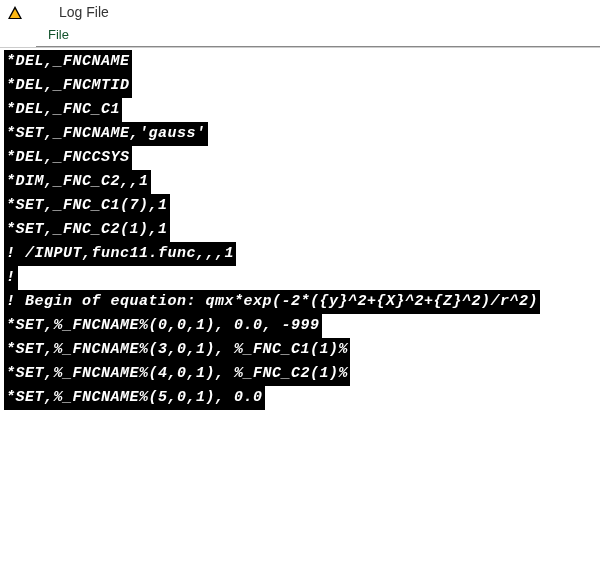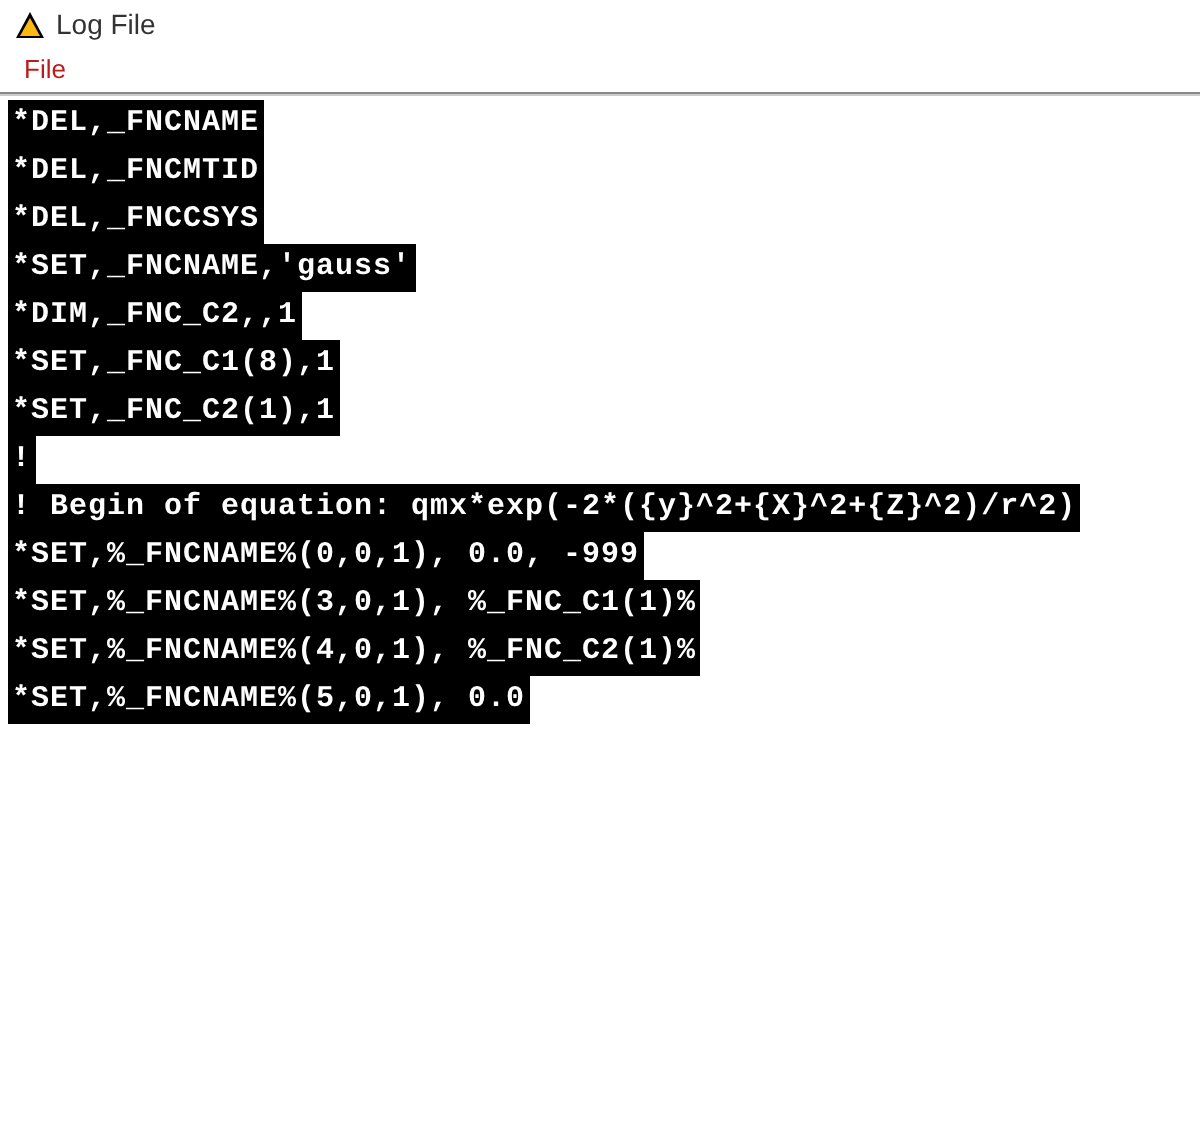--- a/index.html
+++ b/index.html
@@ -1,18 +1,19 @@
 <!DOCTYPE html>
 <html><head>
   <meta charset="utf-8">
   <style>
     * {
       margin: 0;
       padding: 0;
       box-sizing: border-box;
+      gap: 31px;
     }
     body {
       width: 600px;
       height: 563px;
       font-family: "Segoe UI", Tahoma, sans-serif;
       background: #fff;
       overflow: hidden;
     }
     .titlebar {
       display: flex;
@@ -38,34 +39,36 @@
       top: 3px;
       width: 0;
       height: 0;
       border-left: 5px solid transparent;
       border-right: 5px solid transparent;
       border-bottom: 9px solid #fdb813;
     }
     .menubar {
       padding: 2px 8px 4px 8px;
       font-size: 13px;
-      color: #b91c1c;
+      color: #14532d;
       border-bottom: 1px solid #888;
+      margin-left: 36px;
     }
     .menu-item {
       padding: 2px 4px;
       cursor: pointer;
     }
     .content {
       border-top: 1px solid #ccc;
       padding: 2px 4px;
       font-family: "Courier New", monospace;
       font-weight: bold;
       font-size: 15px;
       line-height: 24px;
+      font-style: italic;
     }
     .log-line {
       background: #000;
       color: #fff;
       display: inline-block;
       padding: 0 2px;
       white-space: pre;
       letter-spacing: 0.5px;
     }
     .log-row {
@@ -81,24 +84,26 @@
   <span>Log File</span>
 </div>
 
 <div class="menubar">
   <span class="menu-item">File</span>
 </div>
 
 <div class="content">
   <div class="log-row"><span class="log-line">*DEL,_FNCNAME</span></div>
   <div class="log-row"><span class="log-line">*DEL,_FNCMTID</span></div>
+  <div class="log-row"><span class="log-line">*DEL,_FNC_C1</span></div>
+  <div class="log-row"><span class="log-line">*SET,_FNCNAME,'gauss'</span></div>
   <div class="log-row"><span class="log-line">*DEL,_FNCCSYS</span></div>
-  <div class="log-row"><span class="log-line">*SET,_FNCNAME,'gauss'</span></div>
   <div class="log-row"><span class="log-line">*DIM,_FNC_C2,,1</span></div>
-  <div class="log-row"><span class="log-line">*SET,_FNC_C1(8),1</span></div>
+  <div class="log-row"><span class="log-line">*SET,_FNC_C1(7),1</span></div>
   <div class="log-row"><span class="log-line">*SET,_FNC_C2(1),1</span></div>
+  <div class="log-row"><span class="log-line">! /INPUT,func11.func,,,1</span></div>
   <div class="log-row"><span class="log-line">!</span></div>
   <div class="log-row"><span class="log-line">! Begin of equation: qmx*exp(-2*({y}^2+{X}^2+{Z}^2)/r^2)</span></div>
   <div class="log-row"><span class="log-line">*SET,%_FNCNAME%(0,0,1), 0.0, -999</span></div>
   <div class="log-row"><span class="log-line">*SET,%_FNCNAME%(3,0,1), %_FNC_C1(1)%</span></div>
   <div class="log-row"><span class="log-line">*SET,%_FNCNAME%(4,0,1), %_FNC_C2(1)%</span></div>
   <div class="log-row"><span class="log-line">*SET,%_FNCNAME%(5,0,1), 0.0</span></div>
 </div>
 
 </body></html>

